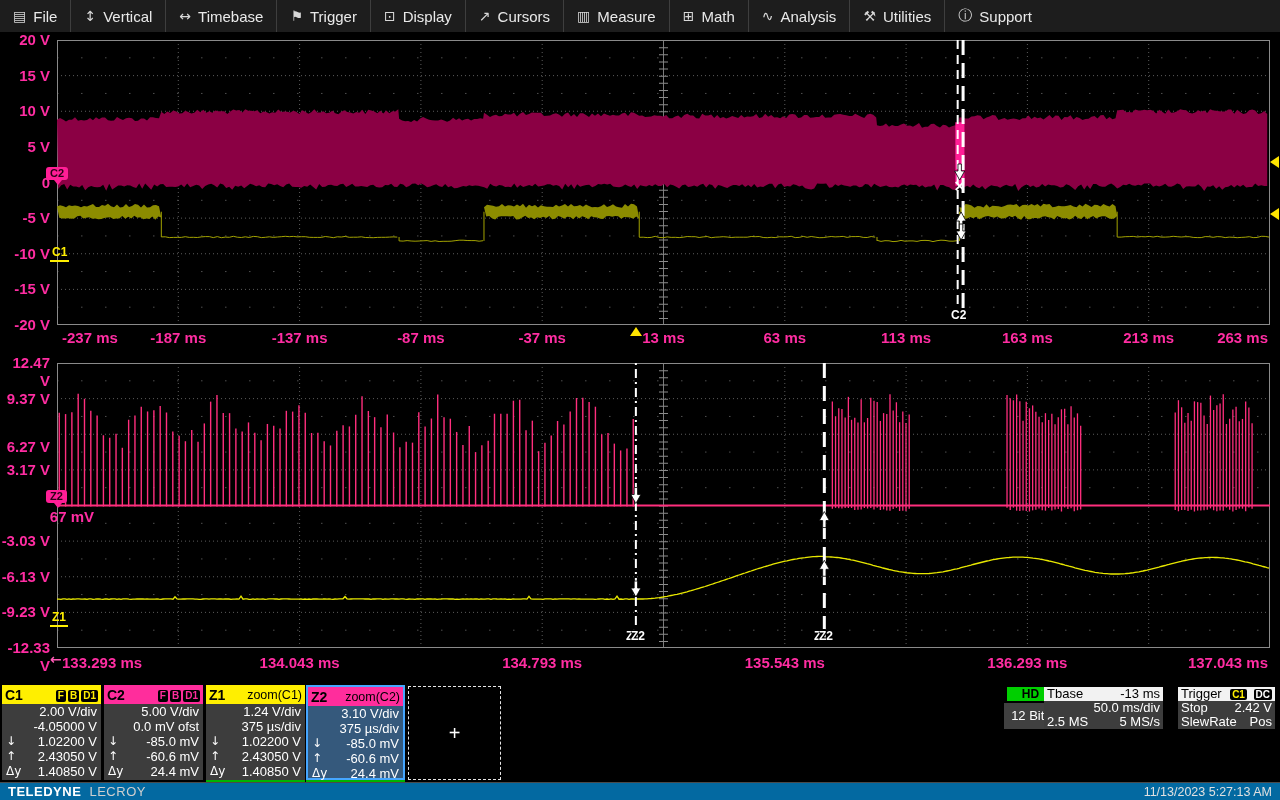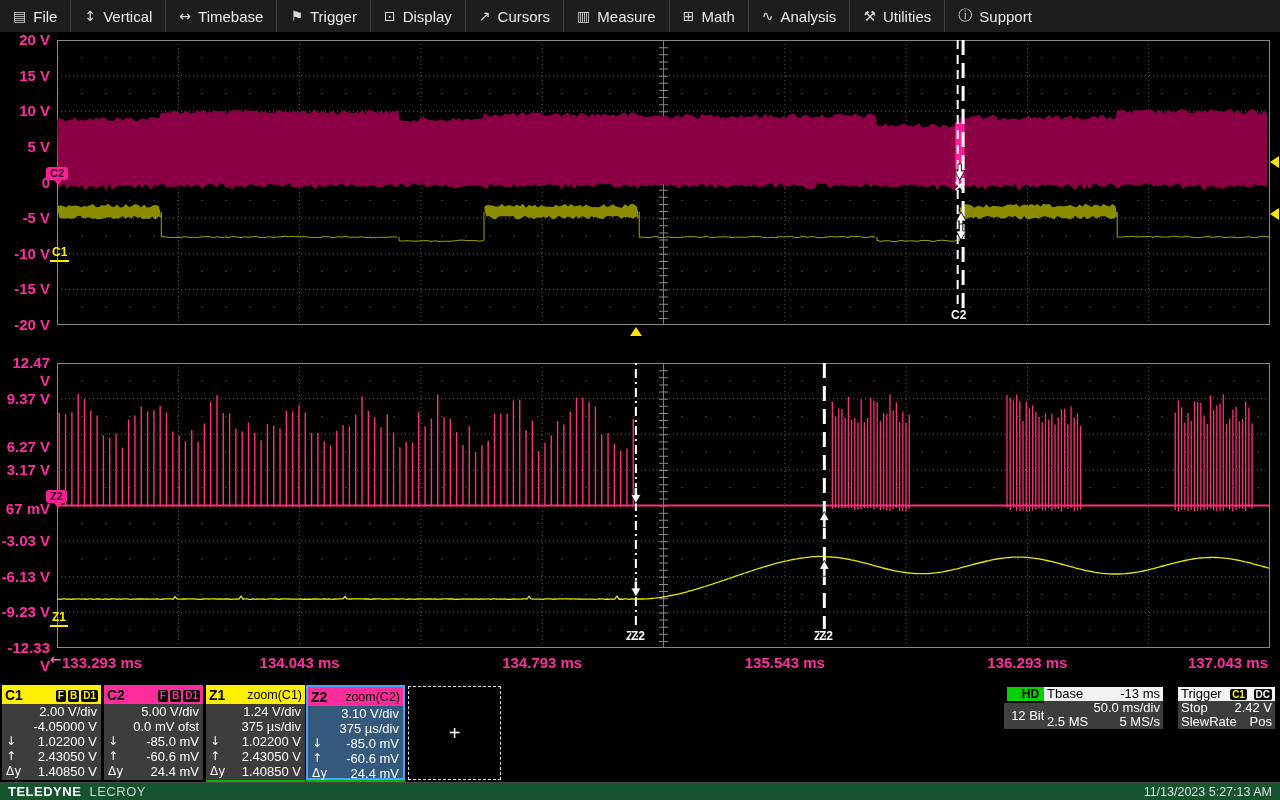--- a/index.html
+++ b/index.html
@@ -77,21 +77,21 @@
   .tbadge{display:inline-block;background:#000;color:#fff;font-size:10px;font-weight:700;
           border-radius:2px;padding:0 2px;margin-left:3px;height:11px;line-height:11px;}
   .tbadge.yel{color:#ffef00;}
   .readout{position:absolute;left:1008px;top:734px;display:grid;
            grid-template-columns:38px 100px 55px 72px;column-gap:0;row-gap:3px;
            color:#f0f0f0;font-size:14px;}
   .readout .l{text-align:left;}
   .readout .r{text-align:right;}
 
   
-  .footer{position:absolute;left:0;top:782px;width:1280px;height:18px;background:#14532d;border-top:1px solid #4a4a4a;
+  .footer{position:absolute;left:0;top:782px;width:1280px;height:18px;background:#0369a1;border-top:1px solid #4a4a4a;
           display:flex;justify-content:space-between;align-items:center;padding:0 8px;box-sizing:border-box;}
   .brand{color:#fff;font-size:13px;letter-spacing:.5px;}
   .brand .b1{font-weight:800;}
   .brand .b2{font-weight:400;color:#cfcfcf;margin-left:4px;}
   .datetime{color:#e0e0e0;font-size:12.5px;}
 </style>
 </head>
 <body>
 
 <div class="screen">
@@ -205,20 +205,33 @@
   <div id="ylabels-upper">
       <div class="ylab" style="top: -9px; left: 0px;">20 V</div>
       <div class="ylab" style="top: 26.625px; left: 0px;">15 V</div>
       <div class="ylab" style="top: 62.25px; left: 0px;">10 V</div>
       <div class="ylab" style="top: 97.875px; left: 0px;">5 V</div>
       <div class="ylab" style="top: 133.5px; left: 0px;">0</div>
       <div class="ylab" style="top: 169.125px; left: 0px;">-5 V</div>
       <div class="ylab" style="top: 204.75px; left: 0px;">-10 V</div>
       <div class="ylab" style="top: 240.375px; left: 0px;">-15 V</div>
       <div class="ylab" style="top: 276px; left: 0px;">-20 V</div>
+    </div>
+  <div id="xlabels-upper">
+      <div class="xlab" style="left: 5px;">-237 ms</div>
+      <div class="xlab" style="left: 121.3px; transform: translateX(-50%);">-187 ms</div>
+      <div class="xlab" style="left: 242.6px; transform: translateX(-50%);">-137 ms</div>
+      <div class="xlab" style="left: 363.9px; transform: translateX(-50%);">-87 ms</div>
+      <div class="xlab" style="left: 485.2px; transform: translateX(-50%);">-37 ms</div>
+      <div class="xlab" style="left: 606.5px; transform: translateX(-50%);">13 ms</div>
+      <div class="xlab" style="left: 727.8px; transform: translateX(-50%);">63 ms</div>
+      <div class="xlab" style="left: 849.1px; transform: translateX(-50%);">113 ms</div>
+      <div class="xlab" style="left: 970.4px; transform: translateX(-50%);">163 ms</div>
+      <div class="xlab" style="left: 1091.7px; transform: translateX(-50%);">213 ms</div>
+      <div class="xlab" style="right: 2px;">263 ms</div>
     </div>
 
   <div class="chbadge mag" id="badge-c2" style="left:46px;top:167px;">C2</div>
   <div class="chmark" id="marker-c1" style="left:50px;top:245px;">C1</div>
   <div class="curlabel" style="left:951px;top:308px;">C2</div>
 
   <div class="tri-up" style="left:630px;top:327px;"></div>
   <div class="tri-left" style="left:1270px;top:156px;"></div>
   <div class="tri-left" style="left:1270px;top:208px;"></div>
 
@@ -429,21 +442,21 @@
         <path d="M 578.8759466666689 234.04435483870967 L 573.8759466666689 225.04435483870967 L 577.1759466666689 225.04435483870967 L 577.1759466666689 218.04435483870967 L 580.575946666669 218.04435483870967 L 580.575946666669 225.04435483870967 L 583.8759466666689 225.04435483870967 Z" fill="#fff" stroke="#000" stroke-width="0.8"></path>
         <path d="M 767.3276266666642 148.5344758064516 L 762.3276266666642 157.5344758064516 L 765.6276266666641 157.5344758064516 L 765.6276266666641 164.5344758064516 L 769.0276266666642 164.5344758064516 L 769.0276266666642 157.5344758064516 L 772.3276266666642 157.5344758064516 Z" fill="#fff" stroke="#000" stroke-width="0.8"></path>
         <path d="M 767.3276266666642 197.29435483870967 L 762.3276266666642 206.29435483870967 L 765.6276266666641 206.29435483870967 L 765.6276266666641 213.29435483870967 L 769.0276266666642 213.29435483870967 L 769.0276266666642 206.29435483870967 L 772.3276266666642 206.29435483870967 Z" fill="#fff" stroke="#000" stroke-width="0.8"></path>
       </svg>
   </section>
   <div id="ylabels-lower">
       <div class="ylab" style="top: -9px; left: 0px;">12.47 V</div>
       <div class="ylab" style="top: 26.625px; left: 0px;">9.37 V</div>
       <div class="ylab" style="top: 75px; left: 0px;">6.27 V</div>
       <div class="ylab" style="top: 97.875px; left: 0px;">3.17 V</div>
-      <div class="ylab" style="top: 137px; left: 0px;">67 mV</div>
+      <div class="ylab" style="top: 145px; left: 0px; padding-left: 44px;">67 mV</div>
       <div class="ylab" style="top: 169.125px; left: 0px;">-3.03 V</div>
       <div class="ylab" style="top: 204.75px; left: 0px;">-6.13 V</div>
       <div class="ylab" style="top: 240.375px; left: 0px;">-9.23 V</div>
       <div class="ylab" style="top: 276px; left: 0px;">-12.33 V</div>
     </div>
   <div id="xlabels-lower">
       <div class="xlab" style="left: 5px;">133.293 ms</div>
       <div class="xlab" style="left: 242.6px; transform: translateX(-50%);">134.043 ms</div>
       <div class="xlab" style="left: 485.2px; transform: translateX(-50%);">134.793 ms</div>
       <div class="xlab" style="left: 727.8px; transform: translateX(-50%);">135.543 ms</div>

